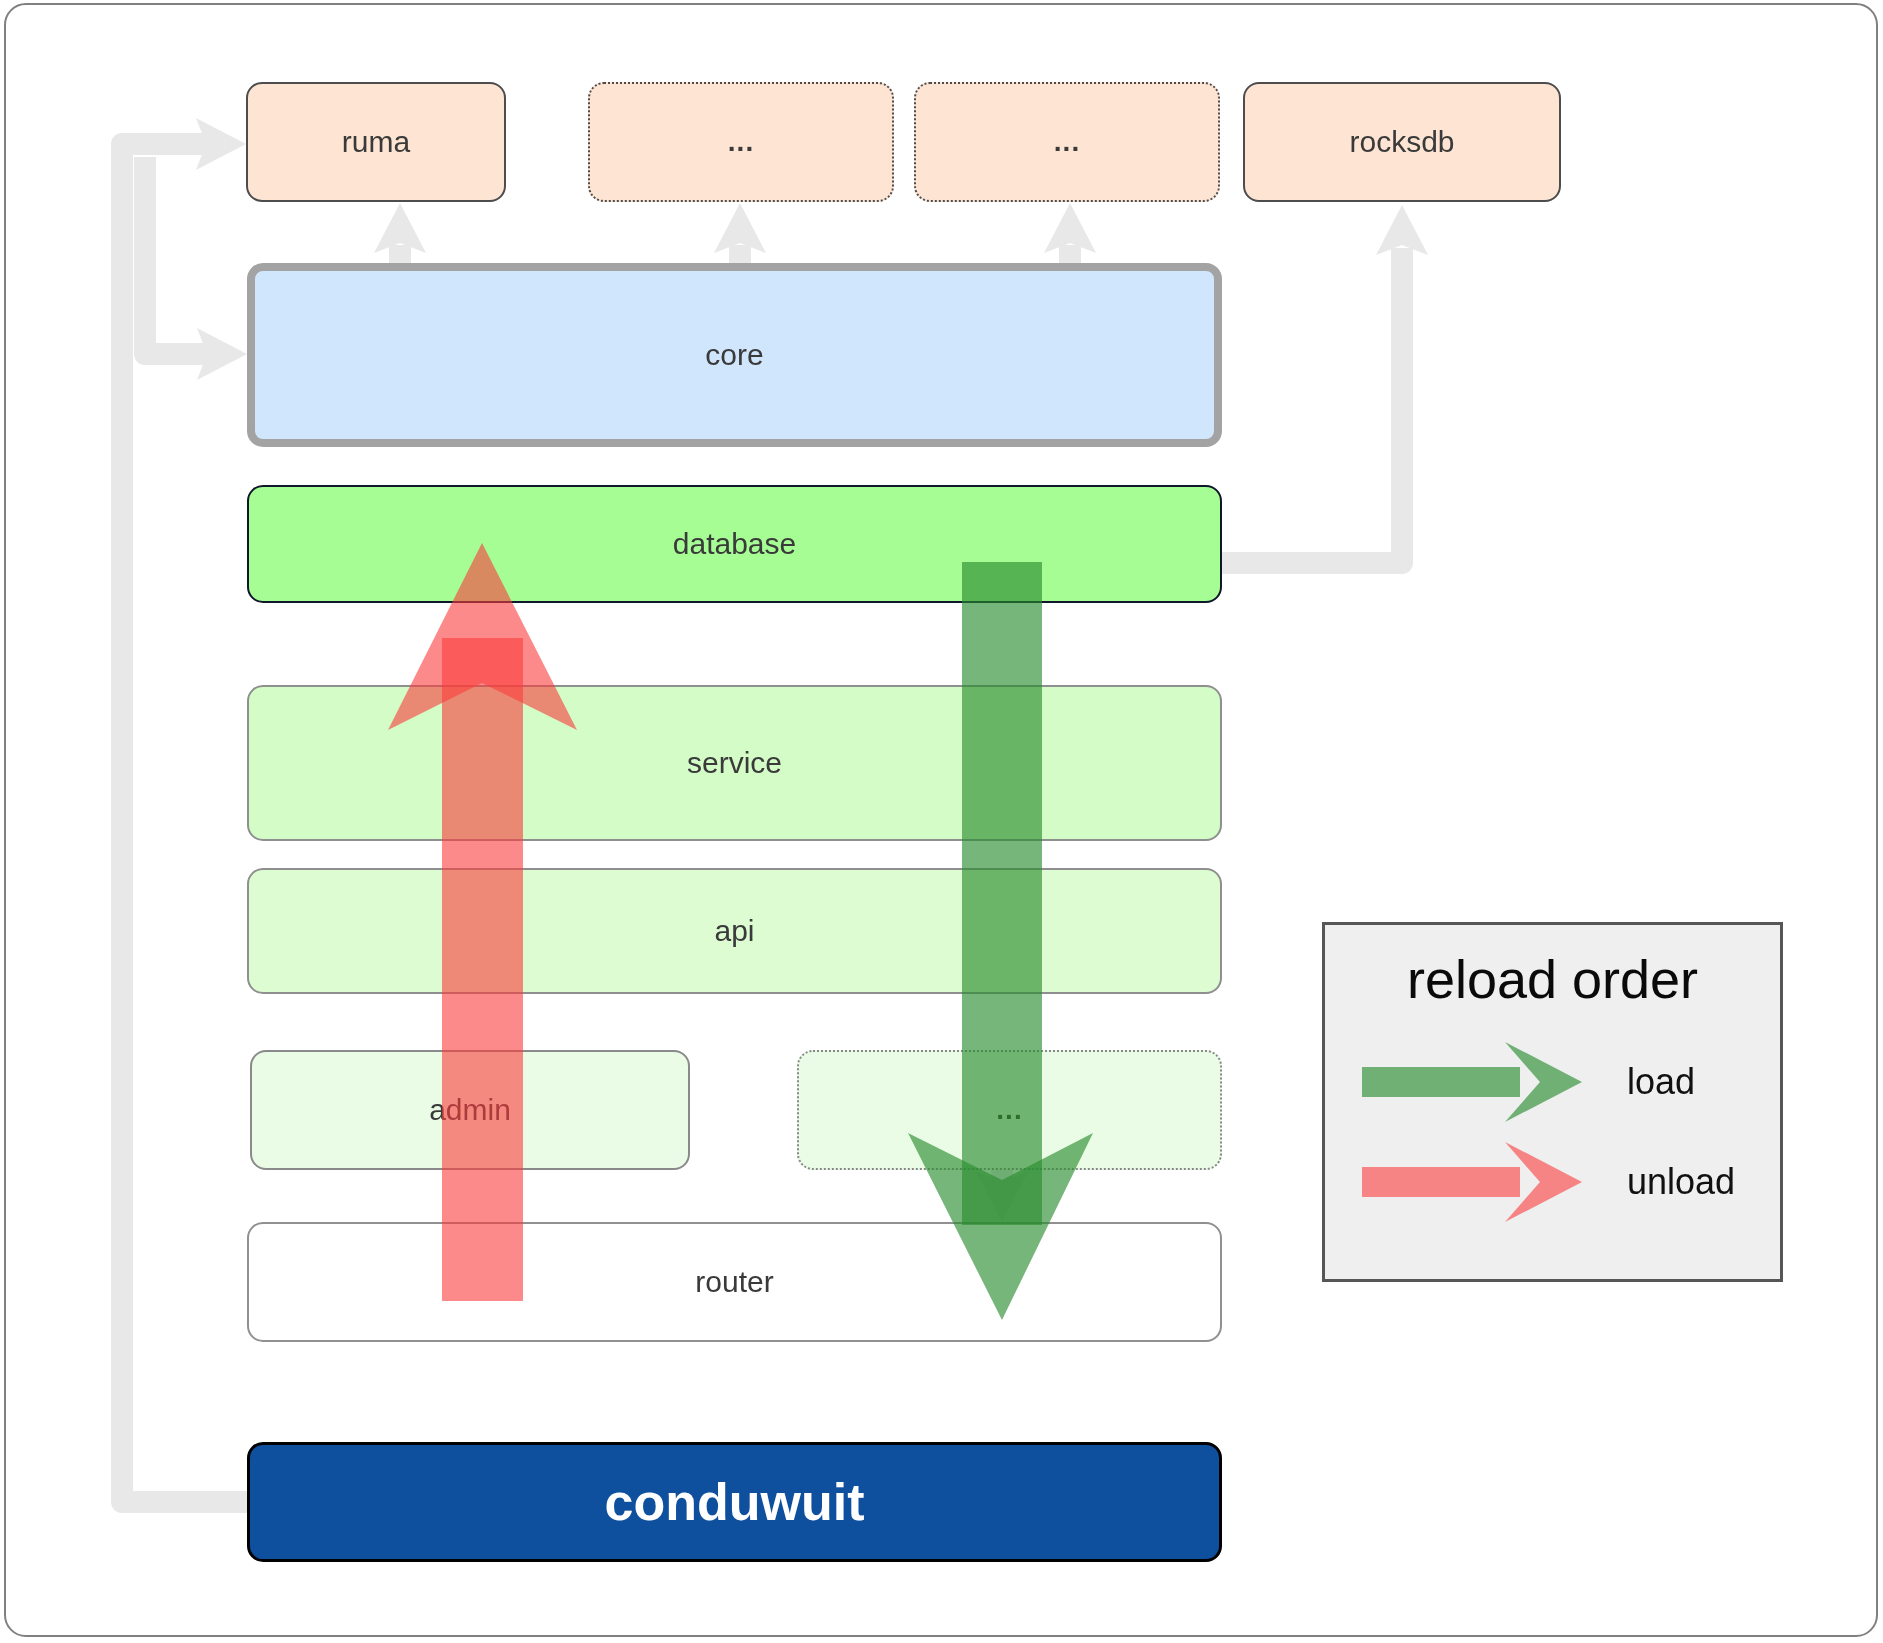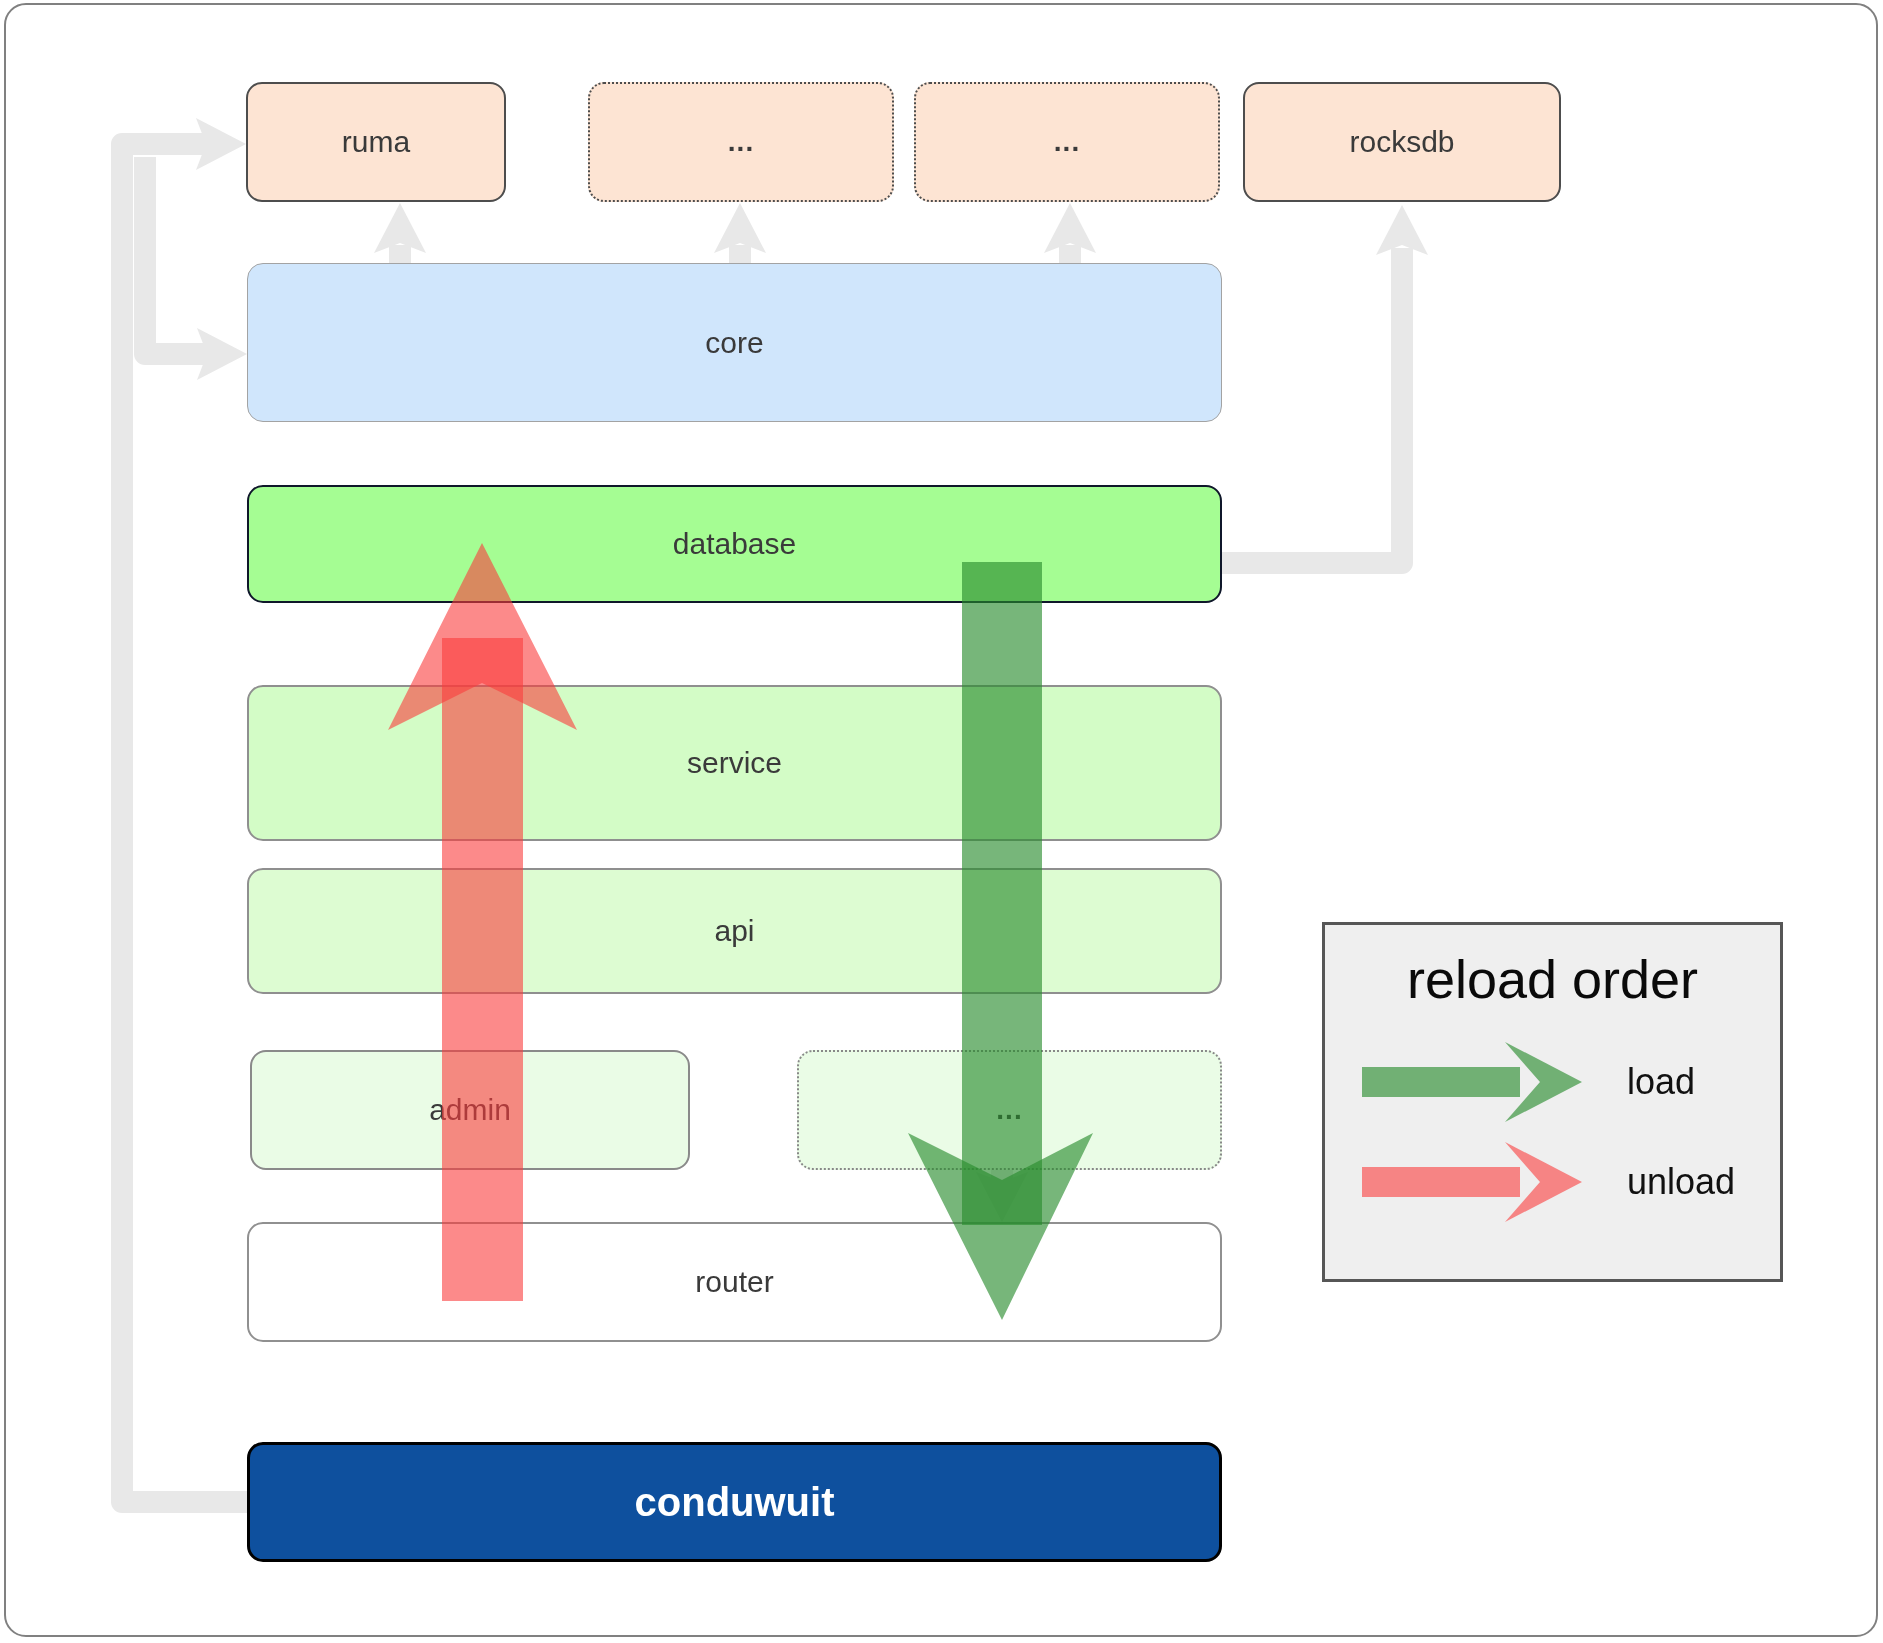--- a/index.html
+++ b/index.html
@@ -23,30 +23,30 @@
   }
   .peach{background:var(--peach);border:2px solid #4d4d4d;}
   .peach.dotted{border:2px dotted #4d4d4d;}
   .ellipsis{font-weight:bold;font-size:28px;letter-spacing:1px;}
 
   #node-ruma   {left:246px;top:82px;width:260px;height:120px;}
   #node-dots1  {left:588px;top:82px;width:306px;height:120px;}
   #node-dots2  {left:914px;top:82px;width:306px;height:120px;}
   #node-rocksdb{left:1243px;top:82px;width:318px;height:120px;}
 
-  #node-core    {left:247px;top:263px;width:975px;height:159px;background:var(--core_blue);border:1px solid #a3a3a3;}
+  #node-core    {left:247px;top:263px;width:975px;height:184px;background:var(--core_blue);border:8px solid #a3a3a3;}
   #node-database{left:247px;top:485px;width:975px;height:118px;background:var(--database_green);border:2px solid #0f172a;}
   #node-service {left:247px;top:685px;width:975px;height:156px;background:var(--service_green);border:2px solid #8f8f8f;}
   #node-api     {left:247px;top:868px;width:975px;height:126px;background:var(--api_green);border:2px solid #8f8f8f;}
   #node-admin   {left:250px;top:1050px;width:440px;height:120px;background:var(--admin_green);border:2px solid #8a8a8a;}
   #node-dots3   {left:797px;top:1050px;width:425px;height:120px;background:var(--admin_green);border:2px dotted #888888;}
   #node-router  {left:247px;top:1222px;width:975px;height:120px;background:#ffffff;border:2px solid #909090;}
   #node-conduwuit{
     left:247px;top:1442px;width:975px;height:120px;background:var(--conduwuit_blue);
-    border:3px solid #000000;color:#ffffff;font-size:40px;font-weight:bold;
+    border:3px solid #000000;color:#ffffff;font-size:52px;font-weight:bold;
   }
 
   #legend{
     position:absolute;left:1322px;top:922px;width:461px;height:360px;
     background:var(--legend_bg);border:3px solid #565656;box-sizing:border-box;
   }
   #legend-title{
     position:absolute;left:1322px;top:948px;width:461px;text-align:center;
     font-size:54px;color:#0a0a0a;
   }

